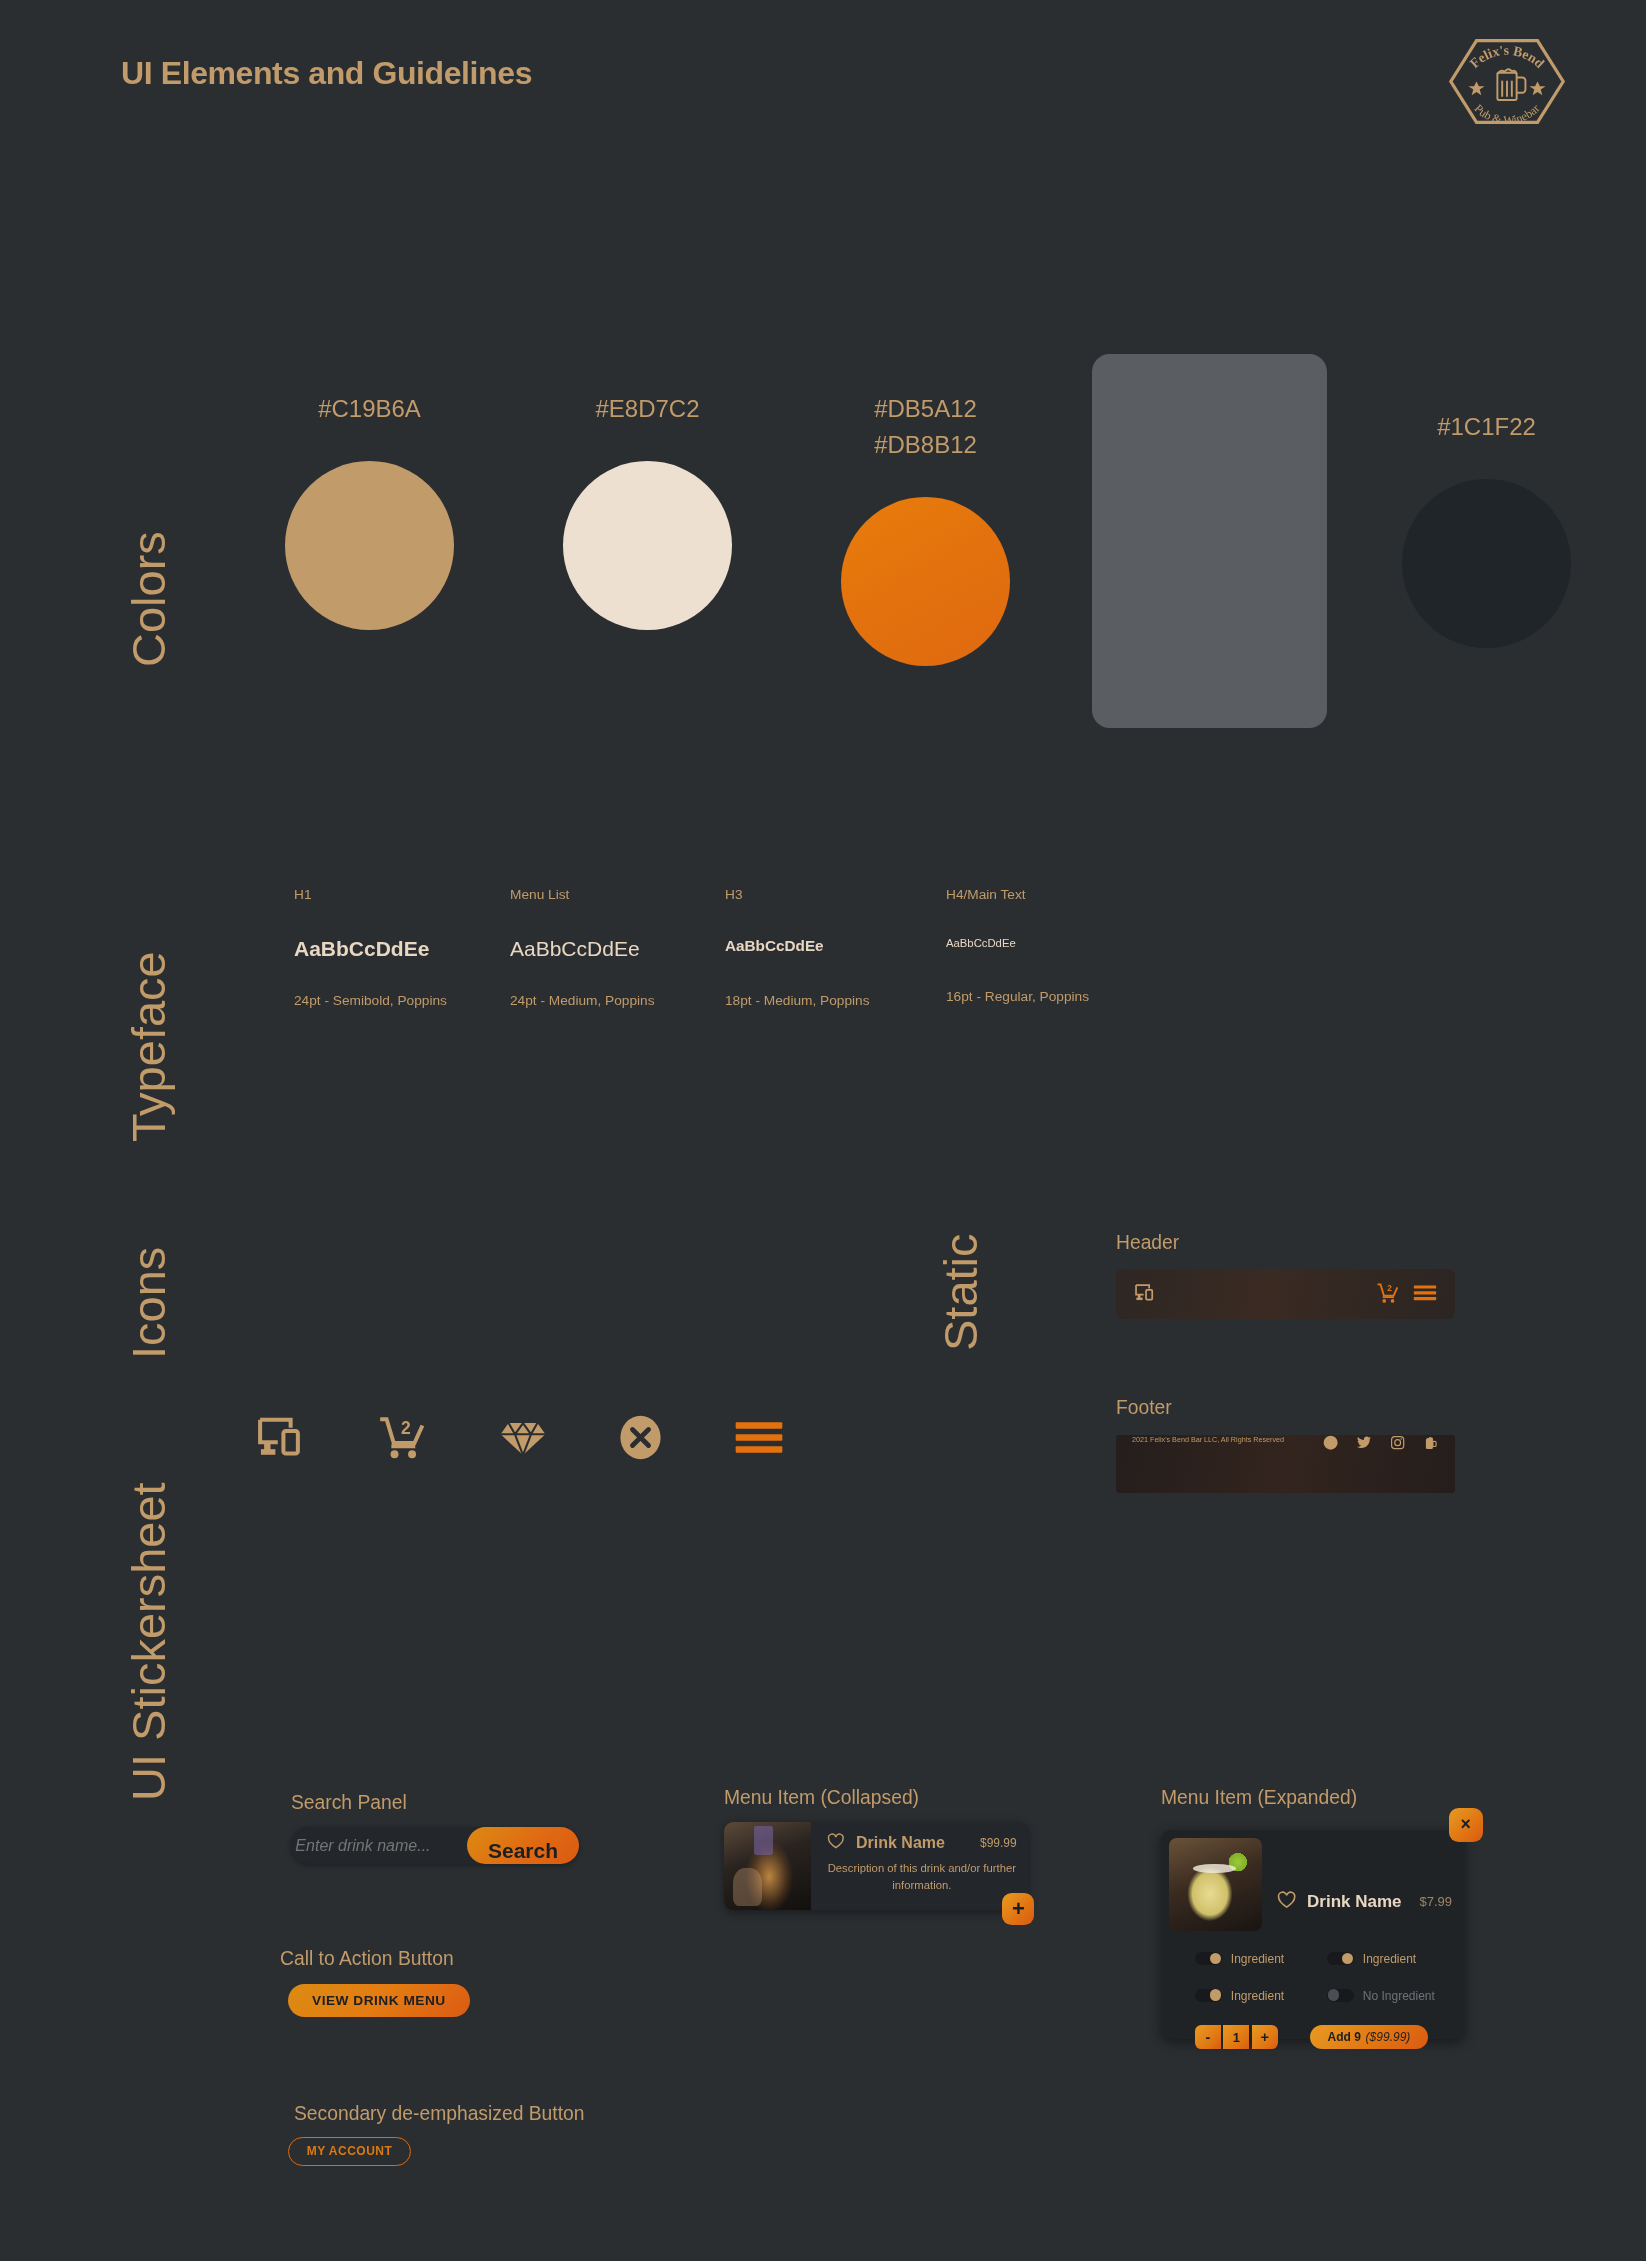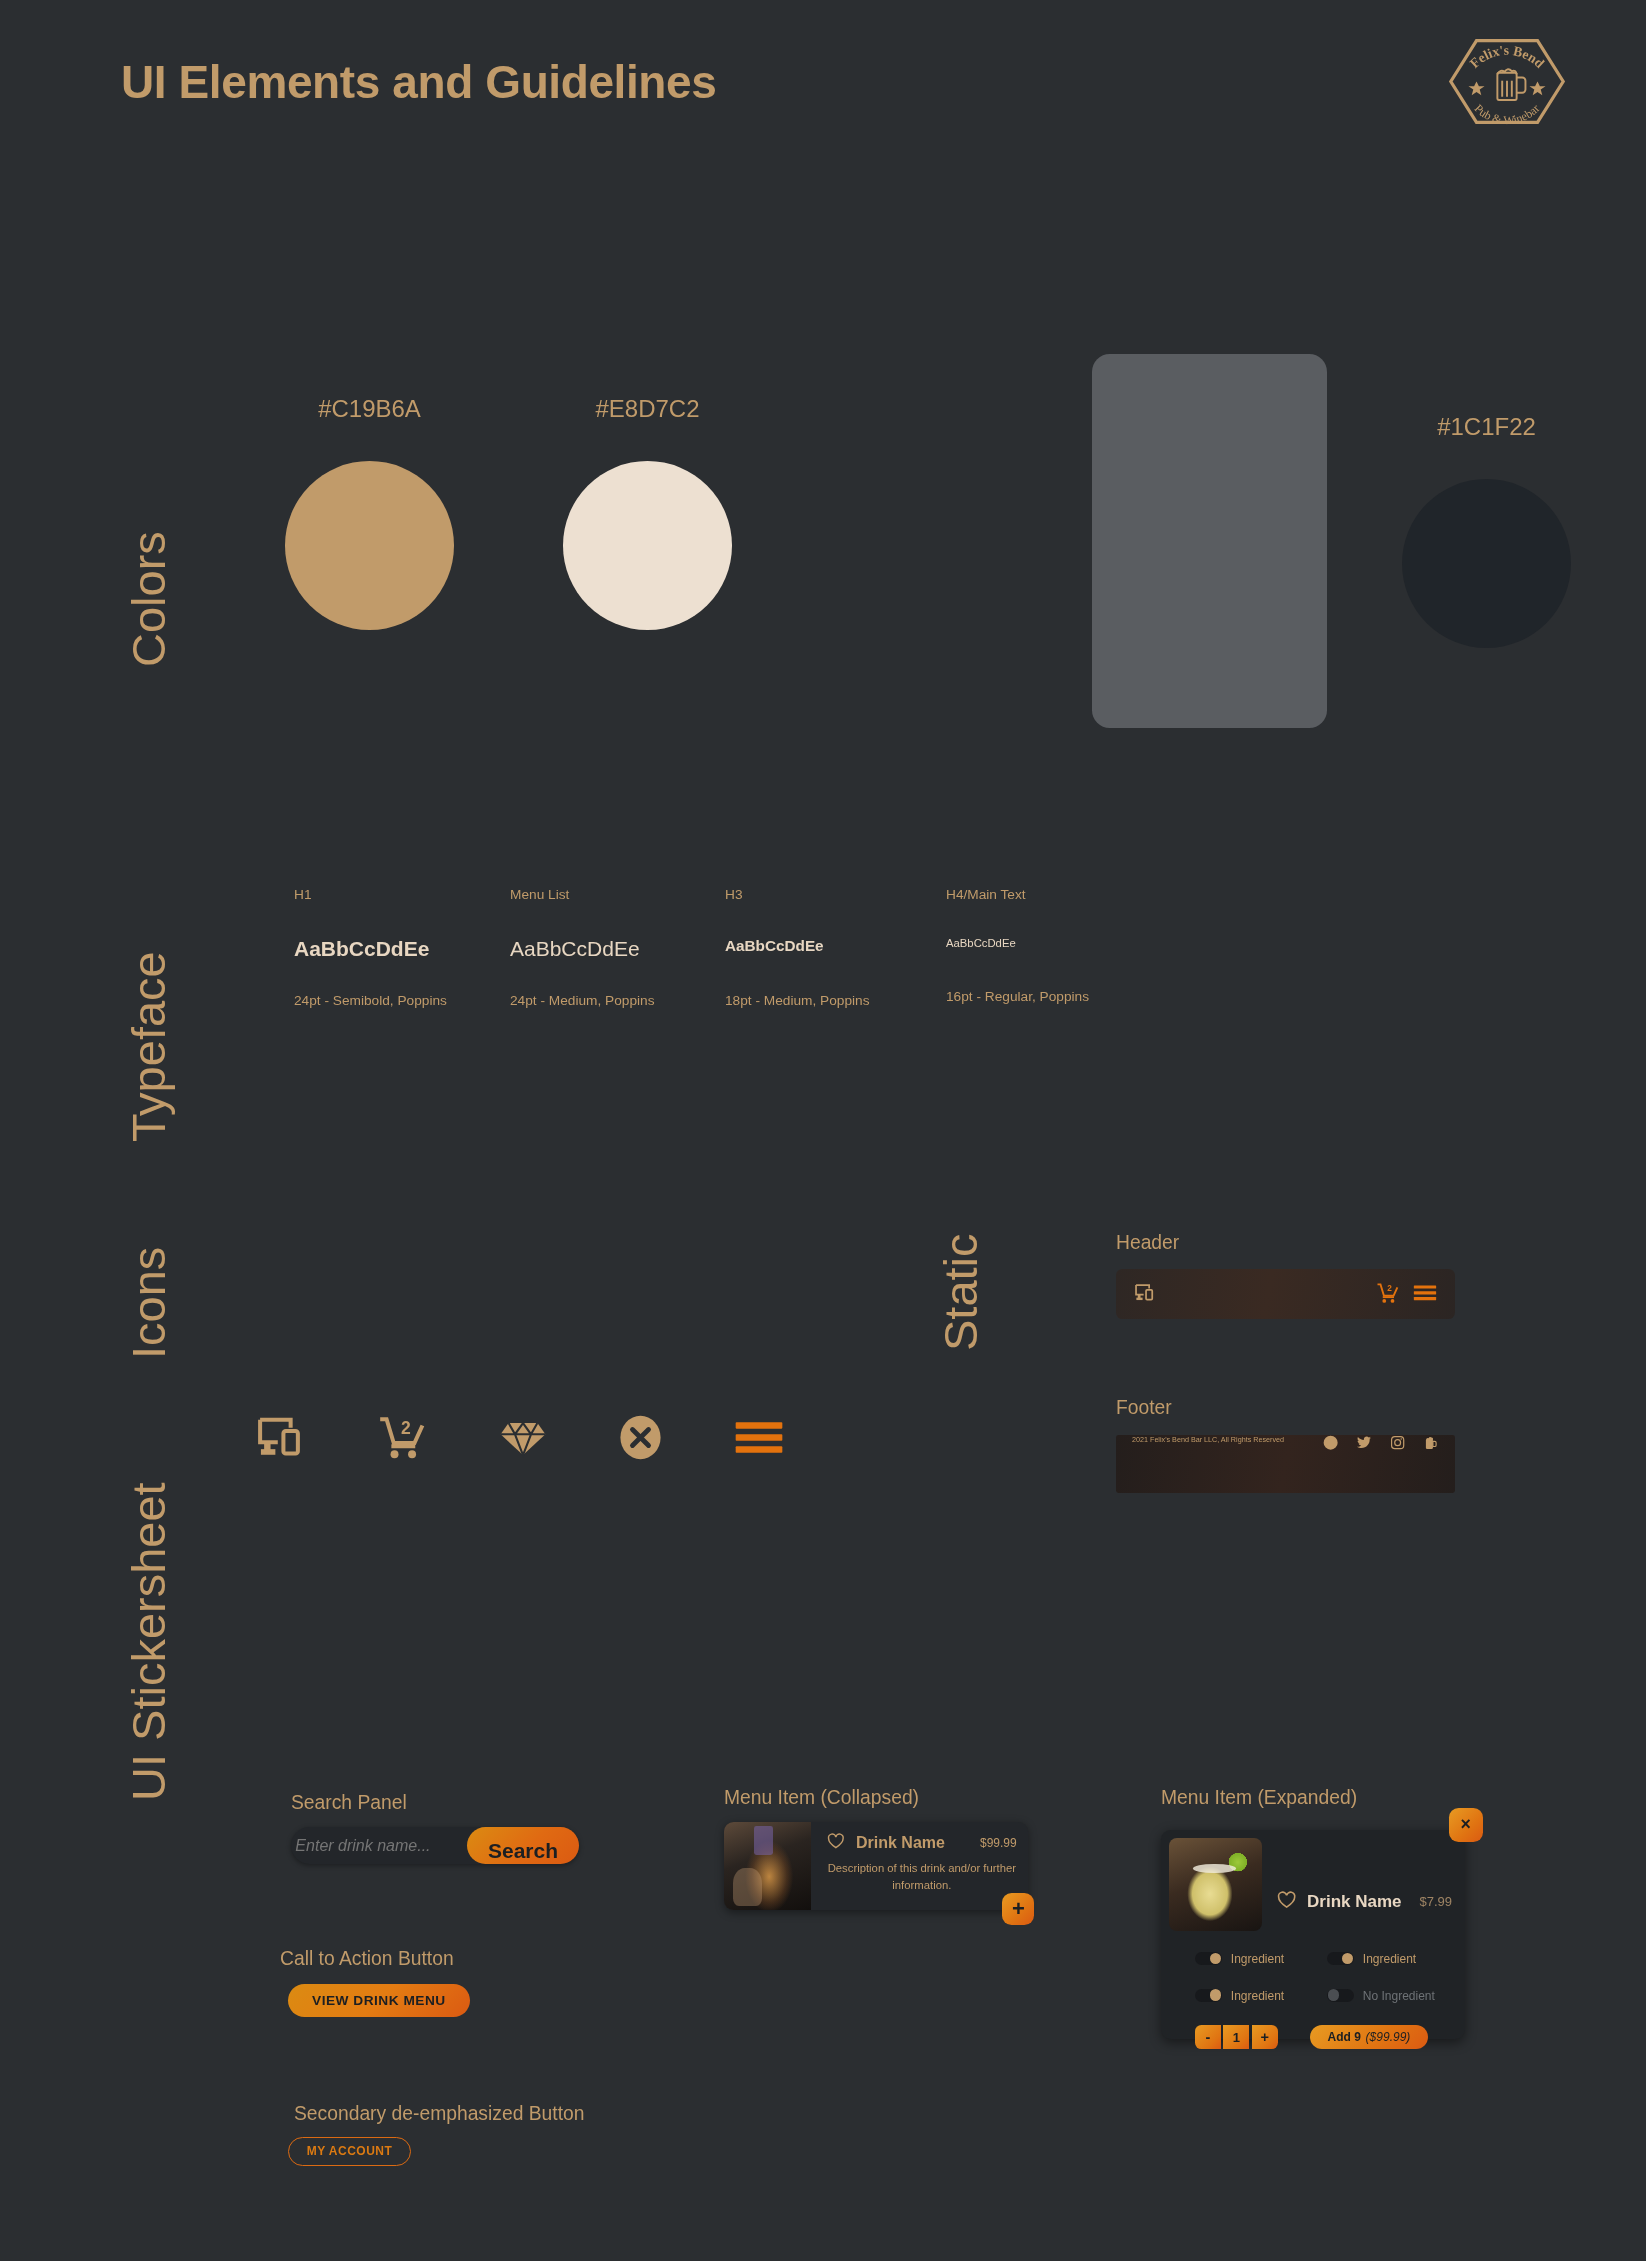--- a/index.html
+++ b/index.html
@@ -7,21 +7,21 @@
     width: 1647px; height: 2261px;
     background: #2B2E31;
     font-family: "Liberation Sans", sans-serif;
     overflow: hidden;
   }
   .page { position: relative; width: 1647px; height: 2261px; background: #2B2E31; }
 
   
   .page-title {
     position: absolute; left: 121px; top: 55px;
-    font-size: 46px; font-weight: 700; color: #C19B6A;
+    font-size: 32px; font-weight: 700; color: #C19B6A;
     letter-spacing: -0.4px;
   }
   .logo-badge {
     position: absolute; left: 1446px; top: 34px;
     width: 122px; height: 95px;
   }
 
   
   .vlabel {
     position: absolute;
@@ -243,20 +243,25 @@
   <div class="swatch-plate"></div>
 
   <div class="swatch-col" style="left:285px; top:391px; width:169px;">
     <div class="swatch-label">#C19B6A</div>
     <div class="swatch-circle" style="background:#C19B6A;"></div>
   </div>
   <div class="swatch-col" style="left:563px; top:391px; width:169px;">
     <div class="swatch-label">#E8D7C2</div>
     <div class="swatch-circle" style="background:#EDE0D1;"></div>
   </div>
+  <div class="swatch-col" style="left:841px; top:391px; width:169px;">
+    <div class="swatch-label">#DB5A12
+#DB8B12</div>
+    <div class="swatch-circle" style="background:linear-gradient(150deg,#E87D0C 0%,#E3720D 45%,#E06A10 100%);"></div>
+  </div>
   <div class="swatch-col" style="left:1402px; top:409px; width:169px;">
     <div class="swatch-label">#1C1F22</div>
     <div class="swatch-circle" style="background:#20252A;"></div>
   </div>
 
   <div class="type-col" style="left:294px; top:887px;">
     <div class="type-tag">H1</div>
     <div class="type-sample" style="font-size:21px; font-weight:700;">AaBbCcDdEe</div>
     <div class="type-spec">24pt  - Semibold, Poppins</div>
   </div>

